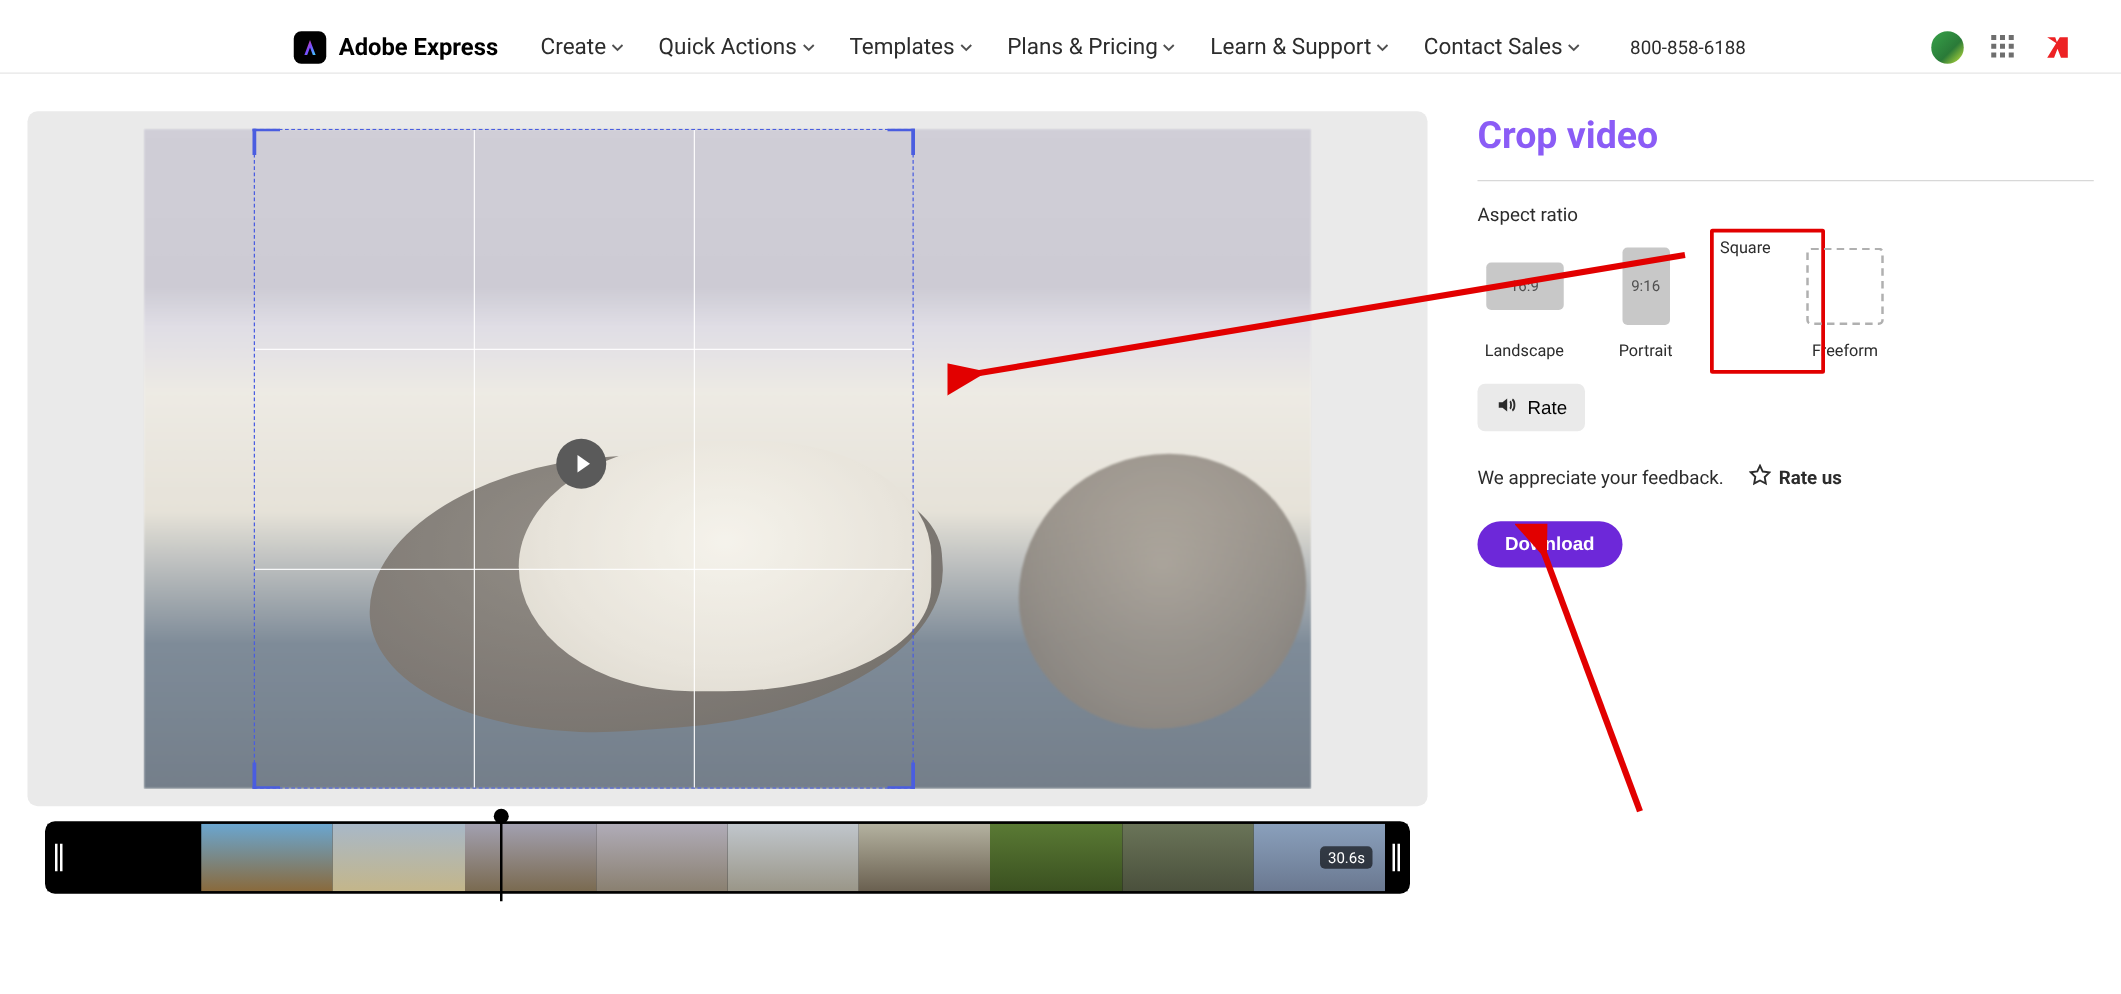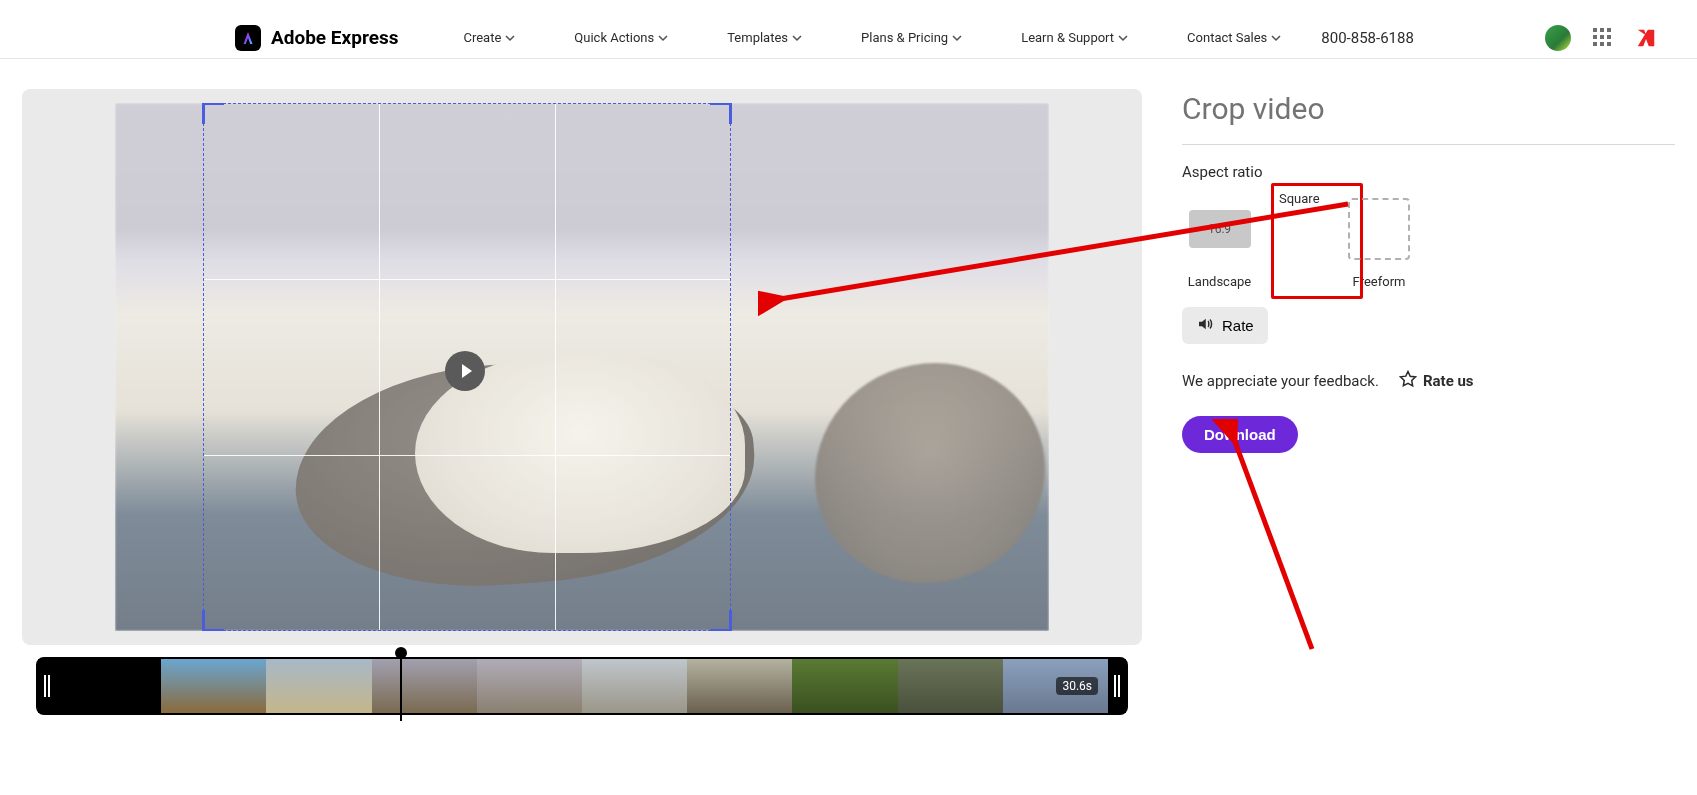--- a/index.html
+++ b/index.html
@@ -42,24 +42,23 @@
   }
   .nav {
     display: flex;
     align-items: center;
     gap: 28px;
   }
   .nav-item {
     display: flex;
     align-items: center;
     gap: 4px;
-    font-size: 13px;
+    font-size: 18px;
     color: #2c2c2c;
     cursor: pointer;
-    margin-left: 31px;
   }
   .chev {
     width: 10px;
     height: 10px;
     display: inline-flex;
     align-items: center;
     justify-content: center;
   }
   .chev svg { width: 10px; height: 10px; }
   .phone {
@@ -281,22 +280,22 @@
   }
 
   
   .right {
     flex: 1;
     padding-top: 2px;
     position: relative;
   }
   .panel-title {
     font-size: 30px;
-    font-weight: 400;
-    color: #737373;
+    font-weight: 700;
+    color: #8b5cf6;
     padding-bottom: 18px;
     border-bottom: 1px solid #d8d8d8;
     margin-bottom: 18px;
   }
   .section-label {
     font-size: 15px;
     color: #2c2c2c;
     margin-bottom: 10px;
   }
   .ratio-row {
@@ -562,20 +561,26 @@
 
     <div class="section-label">Aspect ratio</div>
 
     <div class="ratio-row" style="position:relative;">
       <div class="ratio-item ratio-16-9">
         <div class="ratio-box-wrap">
             <div class="ratio-box">16:9</div>
           </div>
         <div class="ratio-label">Landscape</div>
       </div>
+      <div class="ratio-item ratio-9-16">
+        <div class="ratio-box-wrap">
+            <div class="ratio-box">9:16</div>
+          </div>
+        <div class="ratio-label">Portrait</div>
+      </div>
       <div class="ratio-item ratio-1-1" style="position:relative;">
         <div class="ratio-label">Square</div>
         <div class="highlight-square" style="top:-8px; left:-8px;"></div>
       </div>
       <div class="ratio-item ratio-free">
         <div class="ratio-box-wrap">
             <div class="ratio-box"></div>
           </div>
         <div class="ratio-label">Freeform</div>
       </div>

